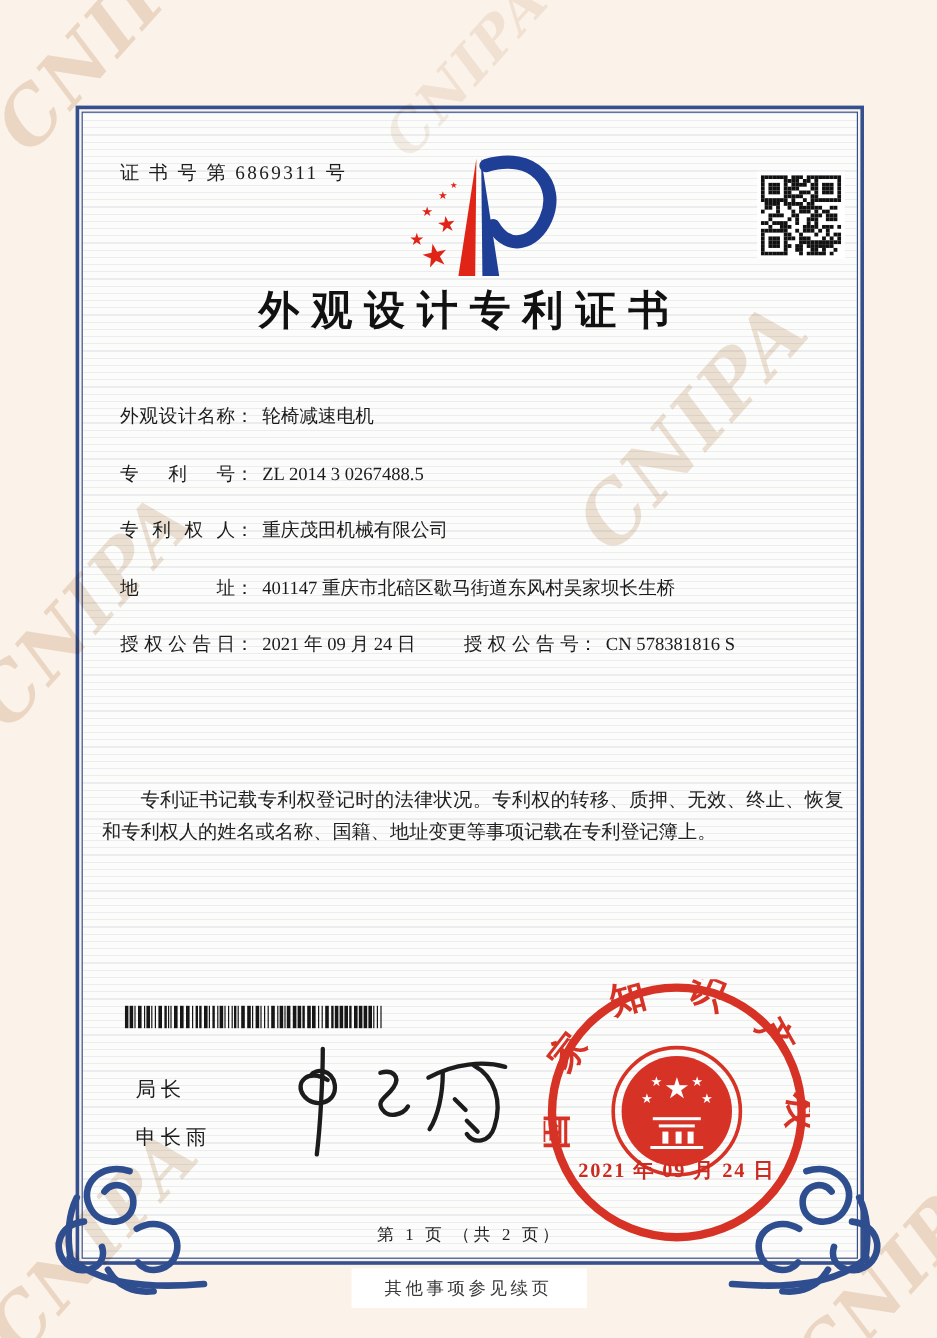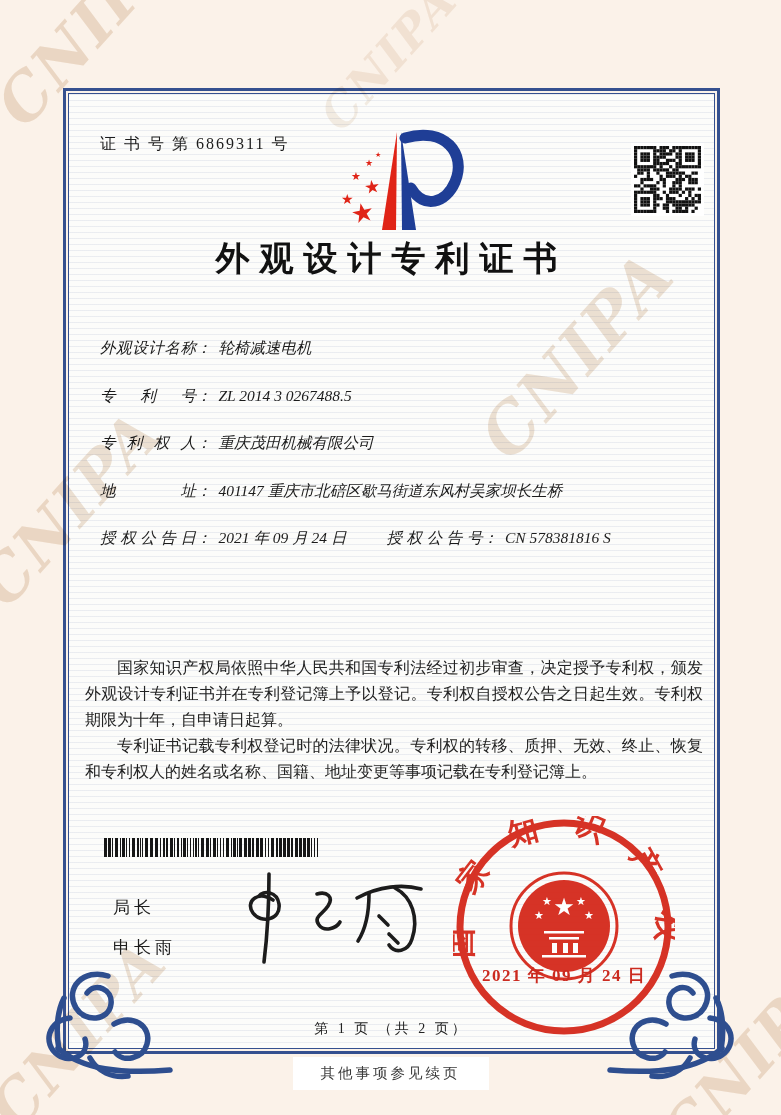--- a/index.html
+++ b/index.html
@@ -53,21 +53,21 @@
   .qr{
     left:562px;top:49px;width:73px;height:73px;background:#fff;
     padding:3px;box-sizing:border-box;
   }
   .title{
     left:0;right:0;top:142px;margin:0;text-align:center;
     font-size:34px;font-weight:700;letter-spacing:10px;color:#111;
   }
   
   .fields{left:31px;top:243px;right:30px;font-size:15.5px;color:#1b1b1b;}
-  .frow{white-space:nowrap;line-height:21px;margin-bottom:26.5px;font-style:italic;}
+  .frow{white-space:nowrap;line-height:21px;margin-bottom:26.5px;}
   .fitem + .fitem{margin-left:40px;}
   .flabel{
     display:inline-block;width:96px;
     text-align:justify;text-align-last:justify;vertical-align:bottom;
   }
   .fcolon{margin-right:7px;}
   
   .paras{left:16px;top:561px;width:618px;}
   .paras p{
     margin:0;text-indent:2em;font-size:16px;line-height:26px;
@@ -393,21 +393,20 @@
 
       <div class="fields" id="fields">
           <div class="frow"><span class="fitem"><span class="flabel">外观设计名称</span><span class="fcolon">：</span><span class="fvalue">轮椅减速电机</span></span></div>
           <div class="frow"><span class="fitem"><span class="flabel">专利号</span><span class="fcolon">：</span><span class="fvalue">ZL 2014 3 0267488.5</span></span></div>
           <div class="frow"><span class="fitem"><span class="flabel">专利权人</span><span class="fcolon">：</span><span class="fvalue">重庆茂田机械有限公司</span></span></div>
           <div class="frow"><span class="fitem"><span class="flabel">地址</span><span class="fcolon">：</span><span class="fvalue">401147 重庆市北碚区歇马街道东风村吴家坝长生桥</span></span></div>
           <div class="frow"><span class="fitem"><span class="flabel">授权公告日</span><span class="fcolon">：</span><span class="fvalue">2021 年 09 月 24 日</span></span><span class="fitem"><span class="flabel">授权公告号</span><span class="fcolon">：</span><span class="fvalue">CN 578381816 S</span></span></div>
         </div>
 
       <div class="paras" id="paras">
-          <p>国家知识产权局依照中华人民共和国专利法经过初步审查，决定授予专利权，颁发外观设计专利证书并在专利登记簿上予以登记。专利权自授权公告之日起生效。专利权期限为十年，自申请日起算。</p>
           <p>专利证书记载专利权登记时的法律状况。专利权的转移、质押、无效、终止、恢复和专利权人的姓名或名称、国籍、地址变更等事项记载在专利登记簿上。</p>
         </div>
 
       <div class="barcode" id="barcode"><i style="width:3px"></i><u style="width:1px"></u><i style="width:3px"></i><u style="width:1px"></u><i style="width:1px"></i><u style="width:2px"></u><i style="width:3px"></i><u style="width:2px"></u><i style="width:1px"></i><u style="width:1px"></u><i style="width:3px"></i><u style="width:1px"></u><i style="width:1px"></i><u style="width:2px"></u><i style="width:1px"></i><u style="width:2px"></u><i style="width:3px"></i><u style="width:2px"></u><i style="width:2px"></i><u style="width:1px"></u><i style="width:1px"></i><u style="width:1px"></u><i style="width:1px"></i><u style="width:2px"></u><i style="width:3px"></i><u style="width:2px"></u><i style="width:3px"></i><u style="width:2px"></u><i style="width:3px"></i><u style="width:2px"></u><i style="width:1px"></i><u style="width:2px"></u><i style="width:2px"></i><u style="width:1px"></u><i style="width:2px"></i><u style="width:2px"></u><i style="width:3px"></i><u style="width:1px"></u><i style="width:1px"></i><u style="width:2px"></u><i style="width:2px"></i><u style="width:2px"></u><i style="width:1px"></i><u style="width:1px"></u><i style="width:3px"></i><u style="width:1px"></u><i style="width:1px"></i><u style="width:2px"></u><i style="width:1px"></i><u style="width:2px"></u><i style="width:1px"></i><u style="width:1px"></u><i style="width:2px"></i><u style="width:1px"></u><i style="width:1px"></i><u style="width:2px"></u><i style="width:3px"></i><u style="width:2px"></u><i style="width:3px"></i><u style="width:1px"></u><i style="width:1px"></i><u style="width:2px"></u><i style="width:3px"></i><u style="width:1px"></u><i style="width:1px"></i><u style="width:2px"></u><i style="width:1px"></i><u style="width:2px"></u><i style="width:1px"></i><u style="width:2px"></u><i style="width:3px"></i><u style="width:2px"></u><i style="width:1px"></i><u style="width:1px"></u><i style="width:3px"></i><u style="width:1px"></u><i style="width:1px"></i><u style="width:1px"></u><i style="width:3px"></i><u style="width:2px"></u><i style="width:3px"></i><u style="width:1px"></u><i style="width:3px"></i><u style="width:1px"></u><i style="width:2px"></i><u style="width:2px"></u><i style="width:3px"></i><u style="width:1px"></u><i style="width:3px"></i><u style="width:2px"></u><i style="width:1px"></i><u style="width:2px"></u><i style="width:1px"></i><u style="width:2px"></u><i style="width:3px"></i><u style="width:2px"></u><i style="width:2px"></i><u style="width:1px"></u><i style="width:3px"></i><u style="width:1px"></u><i style="width:3px"></i><u style="width:1px"></u><i style="width:3px"></i><u style="width:1px"></u><i style="width:2px"></i><u style="width:2px"></u><i style="width:3px"></i><u style="width:1px"></u><i style="width:3px"></i><u style="width:1px"></u><i style="width:3px"></i><u style="width:1px"></u><i style="width:3px"></i><u style="width:1px"></u><i style="width:1px"></i><u style="width:2px"></u><i style="width:1px"></i><u style="width:2px"></u><i style="width:1px"></i><u style="width:1px"></u></div>
 
       <div class="sig-title">局长</div>
       <div class="sig-name">申长雨</div>
 
       <svg class="sig-svg" viewBox="0 0 220 105" aria-hidden="true">
         <g fill="none" stroke="#1c1c1c" stroke-width="3.6" stroke-linecap="round" stroke-linejoin="round">

